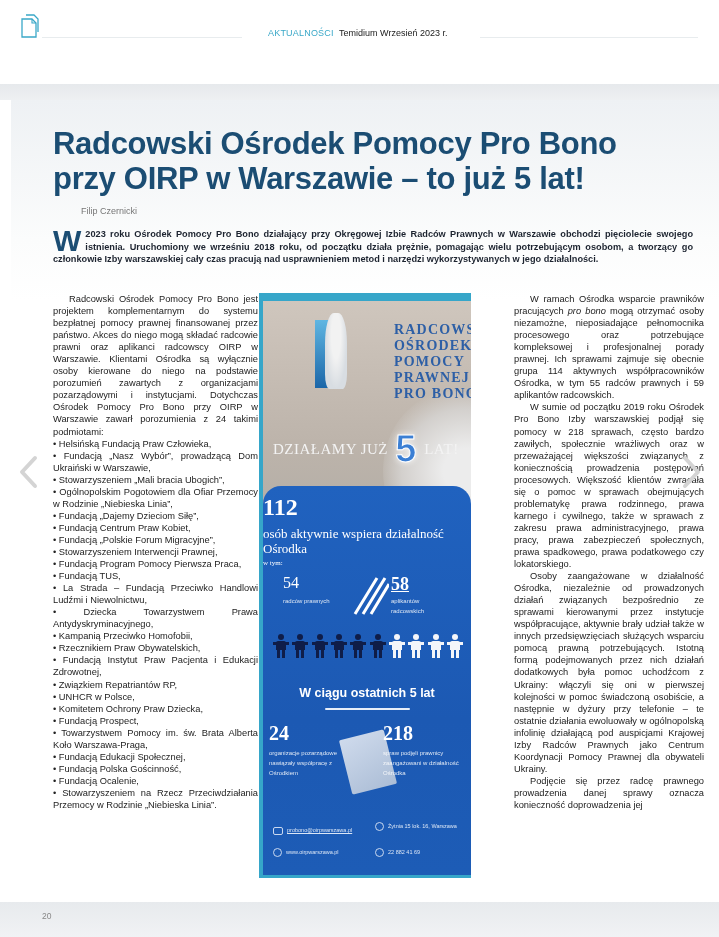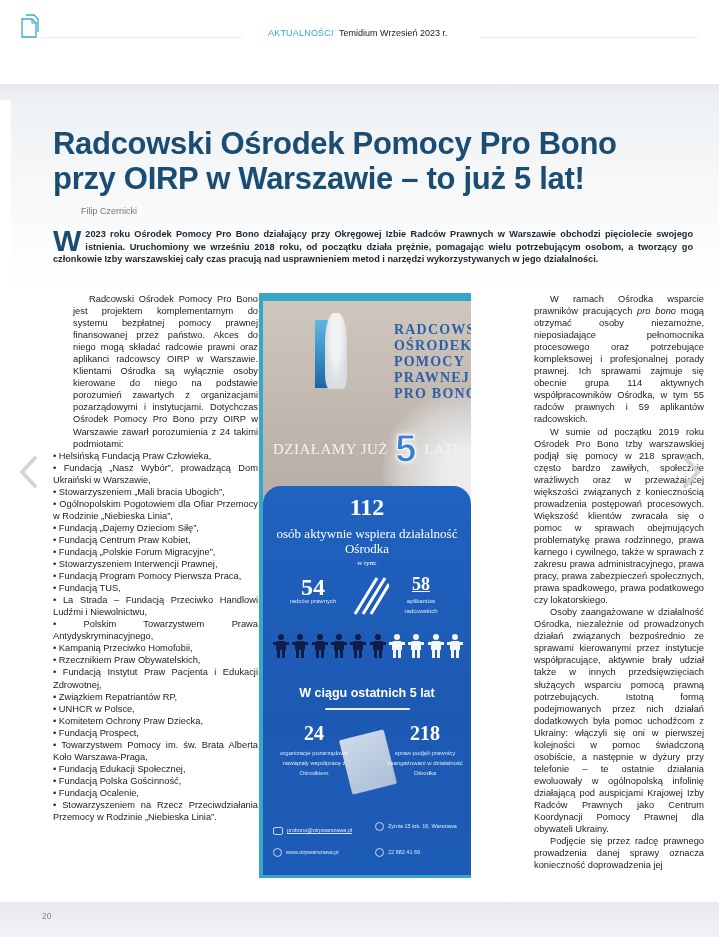--- a/index.html
+++ b/index.html
@@ -12,37 +12,37 @@
   .header-line .section { color: #3aa8c8; margin-right: 3px; letter-spacing: 0.2px; }
   .divider-band { position: absolute; left: 0; top: 84px; width: 719px; height: 16px; background: linear-gradient(#e6e9ec, #eef0f2); }
   .page { position: absolute; left: 11px; top: 100px; width: 719px; height: 802px; background: linear-gradient(#eef1f4 0px, #fbfcfc 140px, #ffffff 200px); padding-left: 16px; }
   .title { position: absolute; left: 42px; top: 26px; width: 640px; font-size: 31px; font-weight: bold; color: #1b4d73; line-height: 35px; letter-spacing: -0.3px; }
   .author { position: absolute; left: 42px; top: 106px; font-size: 9px; color: #777; margin-left: 28px; }
   .lead { position: absolute; left: 42px; top: 128px; width: 640px; font-size: 9.2px; font-weight: bold; color: #1d2430; line-height: 12.5px; text-align: justify; }
   .lead .dropcap { float: left; font-size: 30px; line-height: 24px; color: #1b4d73; font-weight: bold; margin: 1px 4px 0 0; }
   .col { position: absolute; font-size: 9.3px; color: #222; line-height: 12.05px; text-align: justify; }
   .col-left { left: 42px; top: 193px; width: 205px; }
   .col-right { left: 503px; top: 193px; width: 190px; }
-  .col p.ind { text-indent: 16px; margin-left: 20px; }
+  .col p.ind { text-indent: 16px; }
   .col ul { list-style: none; }
   .col li::before { content: "• "; }
   .infographic { position: absolute; left: 248px; top: 193px; width: 212px; height: 585px; background: #36a6c9; }
   .info-inner { position: absolute; left: 4px; top: 8px; width: 208px; height: 574px; overflow: hidden; background: linear-gradient(#cfc6bd 0px, #bdb4ab 140px, #b7b0a8 190px); }
   .logo-box { position: absolute; left: 52px; top: 19px; width: 26px; height: 68px; background: linear-gradient(#5fb6e2, #1b66a8); }
   .statue { position: absolute; left: 62px; top: 12px; width: 22px; height: 76px; background: radial-gradient(ellipse at 50% 30%, #f2f2f2 30%, #d8dde2 70%); border-radius: 40% 40% 20% 20%; }
   .logo-text { position: absolute; left: 92px; top: 21px; font-family: "Liberation Serif", serif; font-size: 14px; font-weight: bold; color: #2d5fa6; line-height: 16px; letter-spacing: 1.2px; margin-left: 39px; }
   .slogan { position: absolute; left: 10px; top: 127px; font-family: "Liberation Serif", serif; font-size: 15px; color: #f3f3f3; letter-spacing: 0.5px; white-space: nowrap; text-align: center; }
   .slogan .big5 { display: inline-block; font-family: "Liberation Sans", sans-serif; font-weight: bold; font-size: 38px; color: #3b7fd4; -webkit-text-stroke: 1px #ffffff; vertical-align: -8px; margin: 0 3px; text-shadow: 0 0 6px #ffffff; }
   .pillow { position: absolute; left: 120px; top: 90px; width: 140px; height: 160px; background: radial-gradient(ellipse at 60% 50%, #ececec 20%, #d3d0cd 55%, rgba(190,184,178,0) 75%); border-radius: 50%; }
   .blue-panel { position: absolute; left: 0; top: 185px; width: 208px; height: 389px; background: linear-gradient(#2062bf, #1c59b3 60%, #1d5cb6); border-radius: 18px 18px 0 0; }
-  .blue-panel .fx { position: absolute; font-family: "Liberation Serif", serif; color: #ffffff; text-align: center; }
+  .blue-panel .fx { position: absolute; font-family: "Liberation Serif", serif; color: #ffffff; }
   .n112 { left: 0; width: 208px; top: 8px; font-size: 24px; font-weight: bold; }
   .sub112 { left: 0; width: 208px; top: 40px; font-size: 13px; line-height: 15px; }
   .wtym { left: 0; width: 208px; top: 73px; font-size: 7px; }
-  .n54 { left: 20px; width: 60px; top: 88px; font-size: 24px; font-weight: bold; }
+  .n54 { left: 20px; width: 60px; top: 88px; font-size: 16px; font-weight: normal; }
   .l54 { left: 20px; width: 60px; top: 110px; font-size: 6px; line-height: 10px; font-family: "Liberation Sans", sans-serif !important; opacity: 0.85; }
   .n58 { left: 128px; width: 60px; top: 88px; font-size: 18px; font-weight: bold; text-decoration: underline; }
   .l58 { left: 128px; width: 60px; top: 110px; font-size: 6px; line-height: 10px; font-family: "Liberation Sans", sans-serif !important; opacity: 0.85; }
   .stripes { position: absolute; left: 90px; top: 90px; width: 36px; height: 40px; }
   .people { position: absolute; left: 10px; top: 148px; width: 190px; height: 24px; display: flex; justify-content: space-between; }
   .person { width: 16px; height: 24px; position: relative; }
   .person .head { position: absolute; left: 5px; top: 0; width: 6px; height: 6px; border-radius: 50%; }
   .person .body { position: absolute; left: 3px; top: 7px; width: 10px; height: 9px; border-radius: 2px 2px 0 0; }
   .person .leg1, .person .leg2 { position: absolute; top: 15px; width: 3px; height: 9px; }
   .person .leg1 { left: 4px; } .person .leg2 { left: 9px; }
@@ -108,21 +108,21 @@
       <li>Fundacją „Nasz Wybór”, prowadzącą Dom Ukraiński w Warszawie,</li>
       <li>Stowarzyszeniem „Mali bracia Ubogich”,</li>
       <li>Ogólnopolskim Pogotowiem dla Ofiar Przemocy w Rodzinie „Niebieska Linia”,</li>
       <li>Fundacją „Dajemy Dzieciom Siłę”,</li>
       <li>Fundacją Centrum Praw Kobiet,</li>
       <li>Fundacją „Polskie Forum Migracyjne”,</li>
       <li>Stowarzyszeniem Interwencji Prawnej,</li>
       <li>Fundacją Program Pomocy Pierwsza Praca,</li>
       <li>Fundacją TUS,</li>
       <li>La Strada – Fundacją Przeciwko Handlowi Ludźmi i Niewolnictwu,</li>
-      <li>Polskim Towarzystwem Prawa Antydyskryminacyjnego,</li>
+      <li>Dziecka Towarzystwem Prawa Antydyskryminacyjnego,</li>
       <li>Kampanią Przeciwko Homofobii,</li>
       <li>Rzecznikiem Praw Obywatelskich,</li>
       <li>Fundacją Instytut Praw Pacjenta i Edukacji Zdrowotnej,</li>
       <li>Związkiem Repatriantów RP,</li>
       <li>UNHCR w Polsce,</li>
       <li>Komitetem Ochrony Praw Dziecka,</li>
       <li>Fundacją Prospect,</li>
       <li>Towarzystwem Pomocy im. św. Brata Alberta Koło Warszawa-Praga,</li>
       <li>Fundacją Edukacji Społecznej,</li>
       <li>Fundacją Polska Gościnność,</li>

